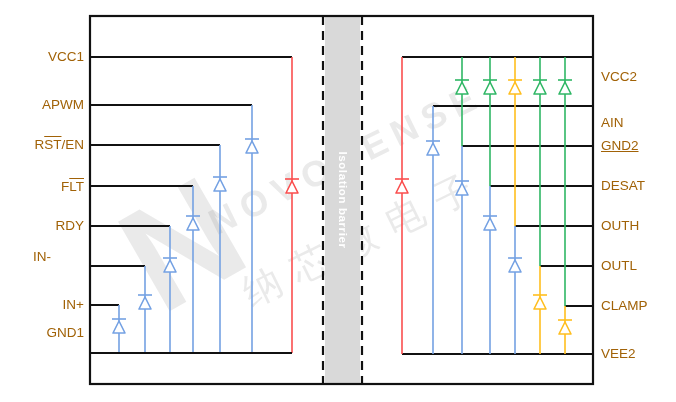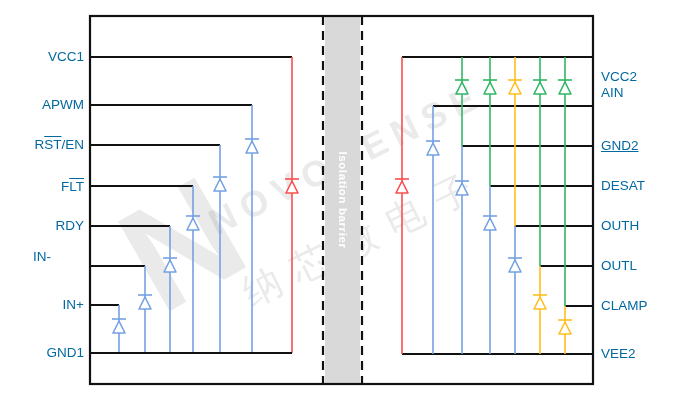--- a/index.html
+++ b/index.html
@@ -7,21 +7,21 @@
          font-family:"Liberation Sans",sans-serif;}
   .stage svg{position:absolute;left:0;top:0;z-index:2;}
   .wm{position:absolute;z-index:1;white-space:nowrap;color:rgba(125,125,125,0.16);
       font-family:"Liberation Sans",sans-serif;user-select:none;}
   .wm-n{left:128px;top:158px;font-size:150px;font-weight:bold;transform:rotate(-30deg);}
   .wm-brand{left:196px;top:138px;font-size:36px;font-weight:bold;letter-spacing:8px;transform:rotate(-26deg);}
   .wm-cn{left:232px;top:212px;font-size:38px;letter-spacing:15px;transform:rotate(-26deg);}
   .barrier-label{position:absolute;z-index:3;left:343px;top:200px;
       transform:translate(-50%,-50%) rotate(90deg);white-space:nowrap;
       color:#fff;font-size:11.5px;font-weight:bold;letter-spacing:0.6px;}
-  #labels .plabel{position:absolute;z-index:3;font-size:13.5px;color:#0369a1;line-height:18px;}
+  #labels .plabel{position:absolute;z-index:3;font-size:13.5px;color:#a16207;line-height:18px;}
   #labels .plabel.left{left:0;width:84px;text-align:right;}
   #labels .plabel.right{left:601px;text-align:left;}
   .ovl{text-decoration:overline;}
 </style>
 </head>
 <body>
 
 <div class="stage">
   <div class="wm wm-n">N</div>
   <div class="wm wm-brand">NOVOSENSE</div>
@@ -107,23 +107,23 @@
     </svg>
   <div class="barrier-label">Isolation barrier</div>
   <div id="labels">
       <div class="plabel left" style="top: 48px;">VCC1</div>
       <div class="plabel left" style="top: 96px;">APWM</div>
       <div class="plabel left" style="top: 136px;">R<span class="ovl">ST</span>/EN</div>
       <div class="plabel left" style="top: 178px;">F<span class="ovl">LT</span></div>
       <div class="plabel left" style="top: 217px;">RDY</div>
       <div class="plabel left" style="top: 248px; text-align: center;">IN-</div>
       <div class="plabel left" style="top: 296px;">IN+</div>
-      <div class="plabel left" style="top: 344px;">GND1</div>
+      <div class="plabel left" style="top: 324px;">GND1</div>
       <div class="plabel right" style="top: 48px; margin-top: 20px;">VCC2</div>
-      <div class="plabel right" style="top: 84px;">AIN</div>
+      <div class="plabel right" style="top: 114px;">AIN</div>
       <div class="plabel right" style="top: 137px; text-decoration: underline;">GND2</div>
       <div class="plabel right" style="top: 177px;">DESAT</div>
       <div class="plabel right" style="top: 217px;">OUTH</div>
       <div class="plabel right" style="top: 257px;">OUTL</div>
       <div class="plabel right" style="top: 297px;">CLAMP</div>
       <div class="plabel right" style="top: 345px;">VEE2</div>
     </div>
 </div>
 
 </body></html>

